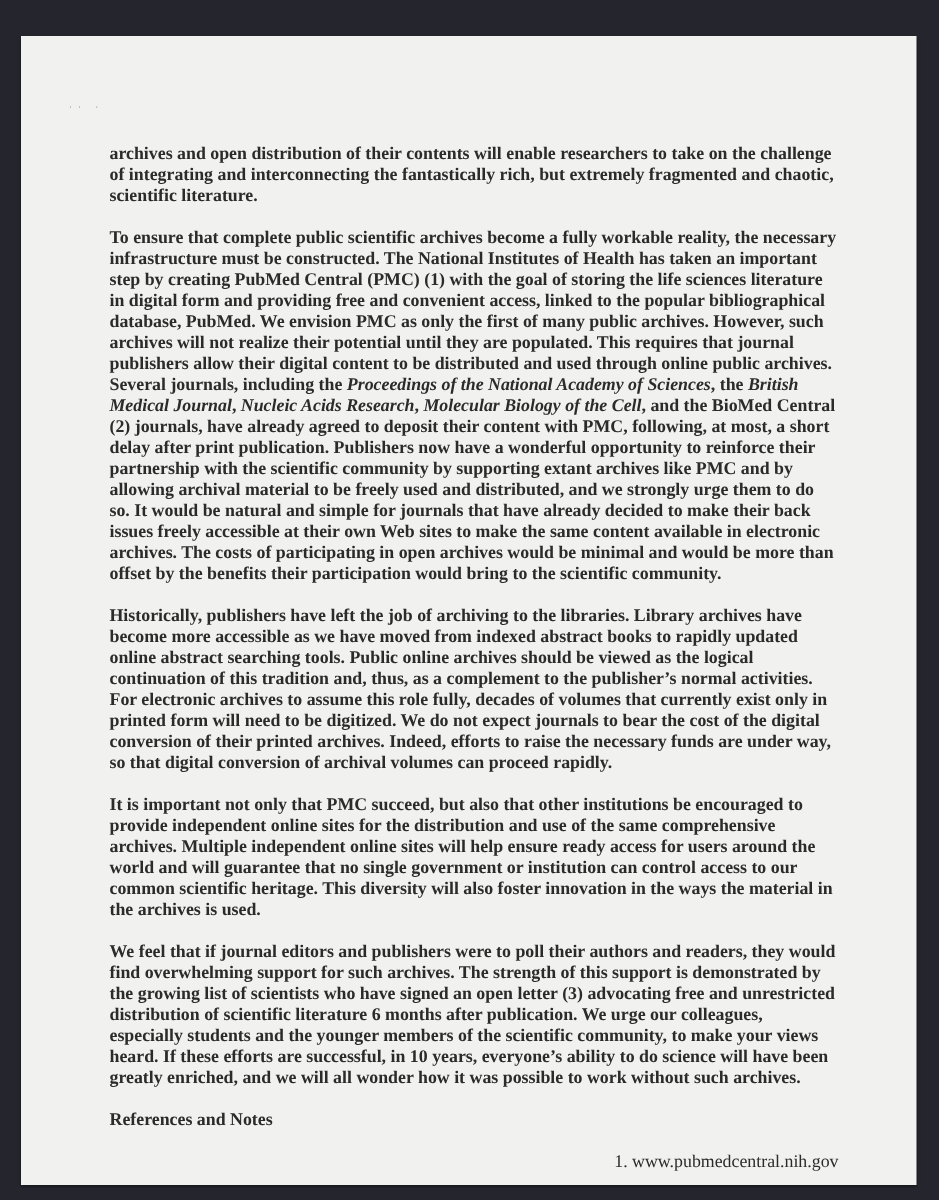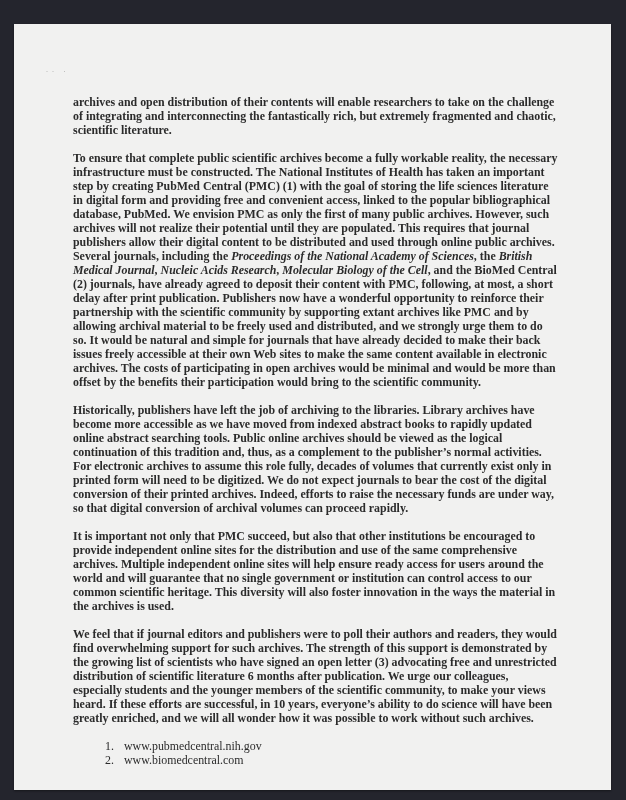--- a/index.html
+++ b/index.html
@@ -45,20 +45,21 @@
       font-weight: bold;
     }
     .refs-heading {
       font-weight: bold;
       margin: 0 0 14px 0;
     }
     .refs-list {
       margin: 0;
       padding: 0 0 0 32px;
       list-style: none;
+      text-align: right;
     }
     .refs-list li {
       margin: 0;
     }
     .refs-list .num {
       display: inline-block;
       width: 16px;
     }
     i { font-style: italic; }
   </style>
@@ -71,23 +72,20 @@
 
 <div class="content">
   <div id="paragraphs">
       <p><span>archives and open distribution of their contents will enable researchers to take on the challenge of integrating and interconnecting the fantastically rich, but extremely fragmented and chaotic, scientific literature.</span></p>
       <p><span>To ensure that complete public scientific archives become a fully workable reality, the necessary infrastructure must be constructed. The National Institutes of Health has taken an important step by creating PubMed Central (PMC) (1) with the goal of storing the life sciences literature in digital form and providing free and convenient access, linked to the popular bibliographical database, PubMed. We envision PMC as only the first of many public archives. However, such archives will not realize their potential until they are populated. This requires that journal publishers allow their digital content to be distributed and used through online public archives. Several journals, including the </span><i>Proceedings of the National Academy of Sciences</i><span>, the </span><i>British Medical Journal</i><span>, </span><i>Nucleic Acids Research</i><span>, </span><i>Molecular Biology of the Cell</i><span>, and the BioMed Central (2) journals, have already agreed to deposit their content with PMC, following, at most, a short delay after print publication. Publishers now have a wonderful opportunity to reinforce their partnership with the scientific community by supporting extant archives like PMC and by allowing archival material to be freely used and distributed, and we strongly urge them to do so. It would be natural and simple for journals that have already decided to make their back issues freely accessible at their own Web sites to make the same content available in electronic archives. The costs of participating in open archives would be minimal and would be more than offset by the benefits their participation would bring to the scientific community.</span></p>
       <p><span>Historically, publishers have left the job of archiving to the libraries. Library archives have become more accessible as we have moved from indexed abstract books to rapidly updated online abstract searching tools. Public online archives should be viewed as the logical continuation of this tradition and, thus, as a complement to the publisher’s normal activities. For electronic archives to assume this role fully, decades of volumes that currently exist only in printed form will need to be digitized. We do not expect journals to bear the cost of the digital conversion of their printed archives. Indeed, efforts to raise the necessary funds are under way, so that digital conversion of archival volumes can proceed rapidly.</span></p>
       <p><span>It is important not only that PMC succeed, but also that other institutions be encouraged to provide independent online sites for the distribution and use of the same comprehensive archives. Multiple independent online sites will help ensure ready access for users around the world and will guarantee that no single government or institution can control access to our common scientific heritage. This diversity will also foster innovation in the ways the material in the archives is used.</span></p>
       <p><span>We feel that if journal editors and publishers were to poll their authors and readers, they would find overwhelming support for such archives. The strength of this support is demonstrated by the growing list of scientists who have signed an open letter (3) advocating free and unrestricted distribution of scientific literature 6 months after publication. We urge our colleagues, especially students and the younger members of the scientific community, to make your views heard. If these efforts are successful, in 10 years, everyone’s ability to do science will have been greatly enriched, and we will all wonder how it was possible to work without such archives.</span></p>
     </div>
 
+  <div class="refs-heading">References and Notes</div>
   <ul class="refs-list">
     <li>
       <span class="num">1.</span>
       <span>www.pubmedcentral.nih.gov</span>
     </li>
-    <li>
-      <span class="num">2.</span>
-      <span>www.biomedcentral.com</span>
-    </li>
   </ul>
 </div>
 
 </body></html>

